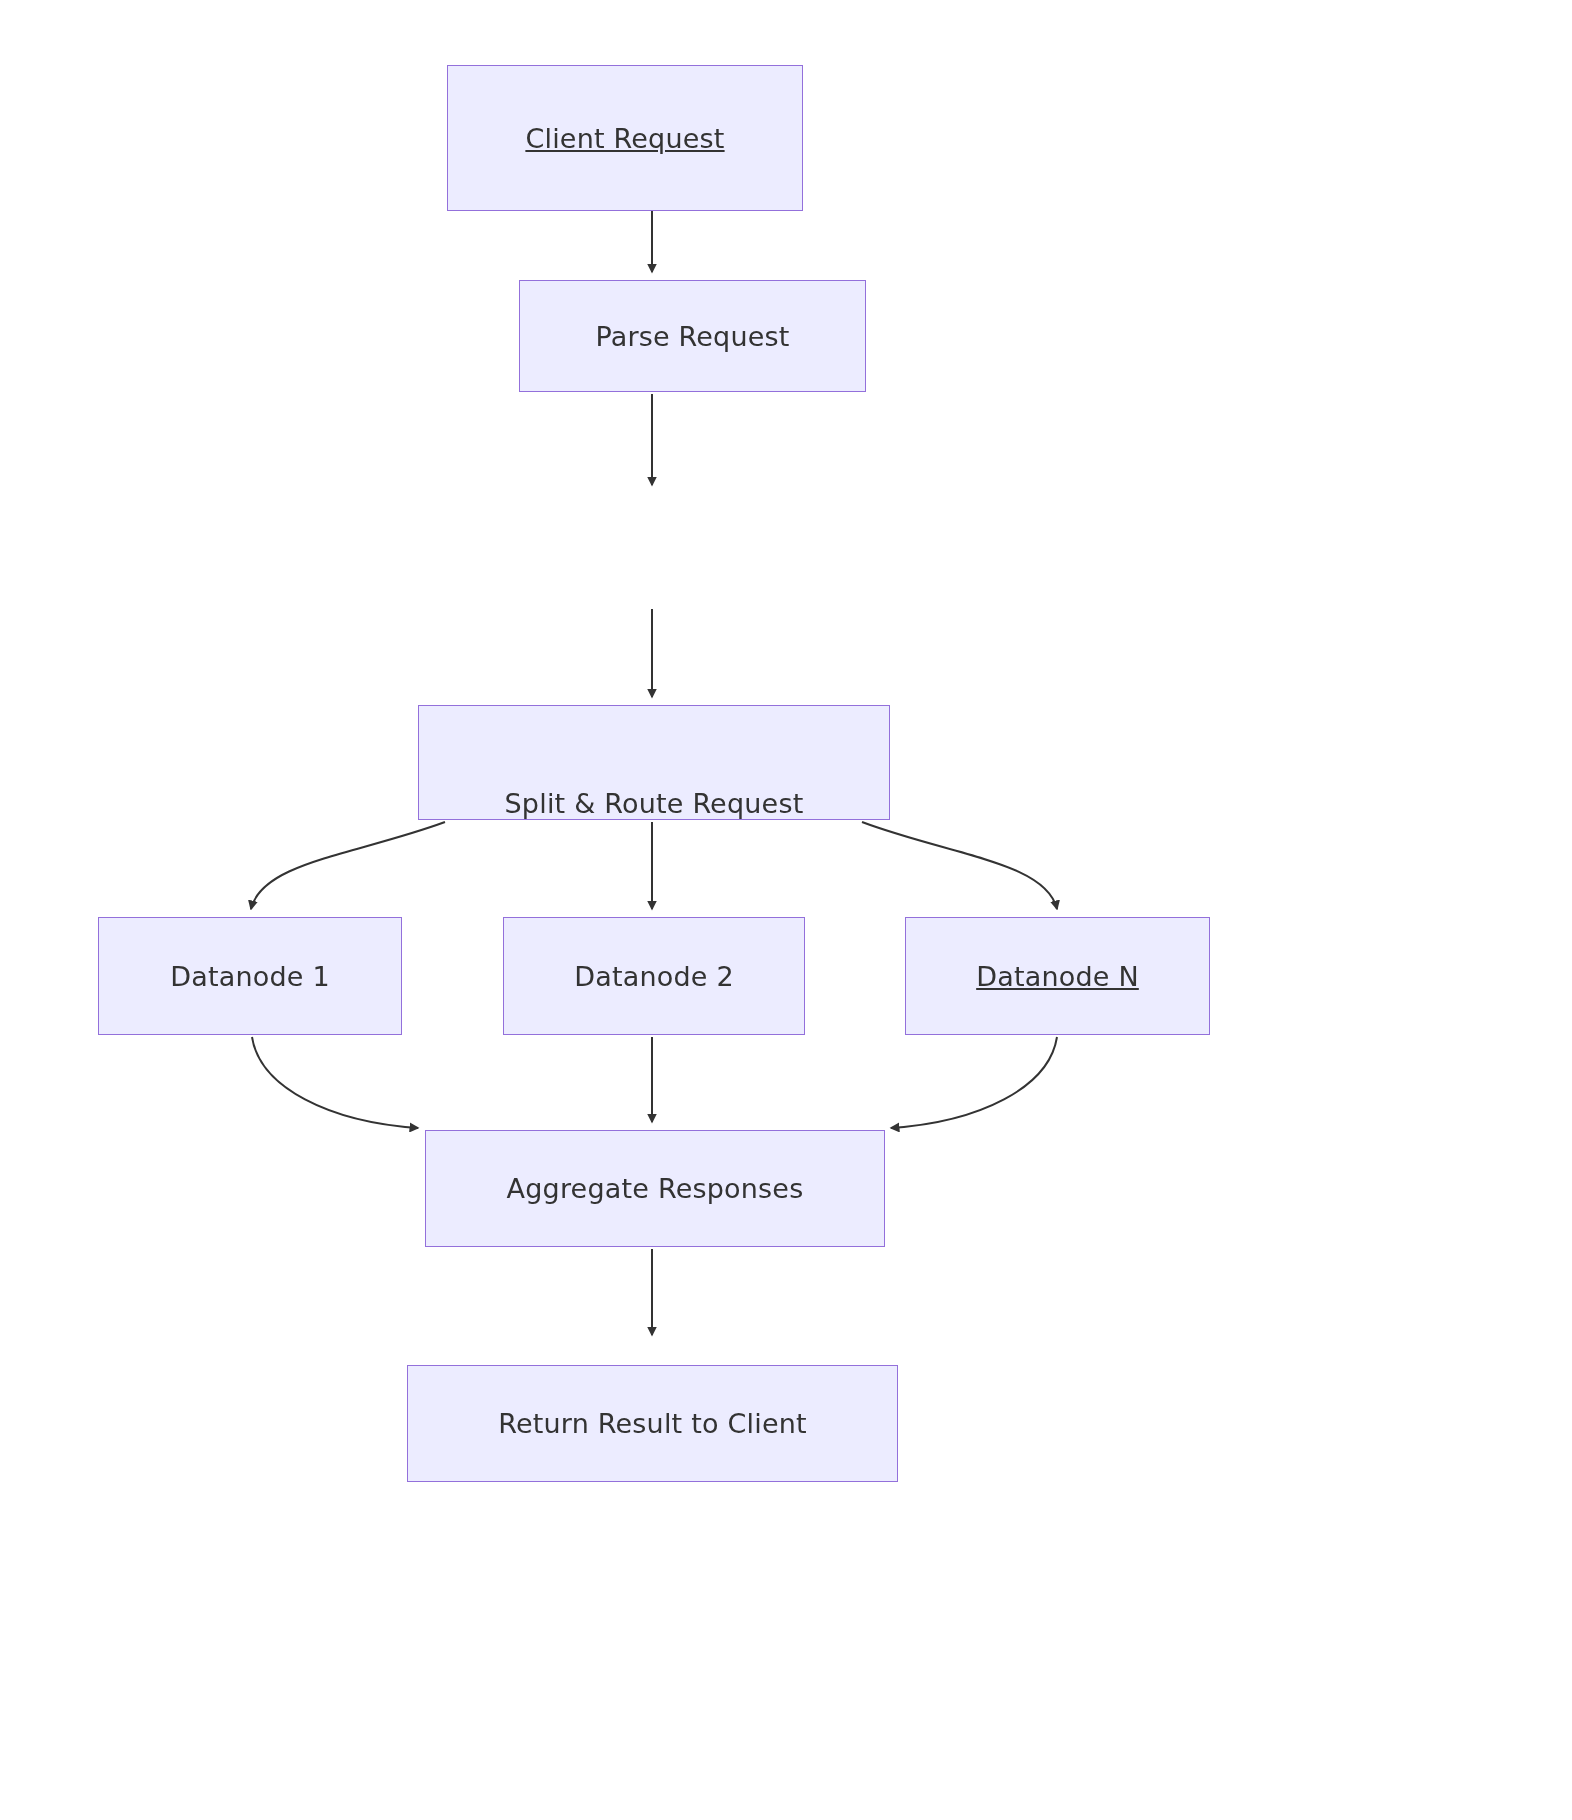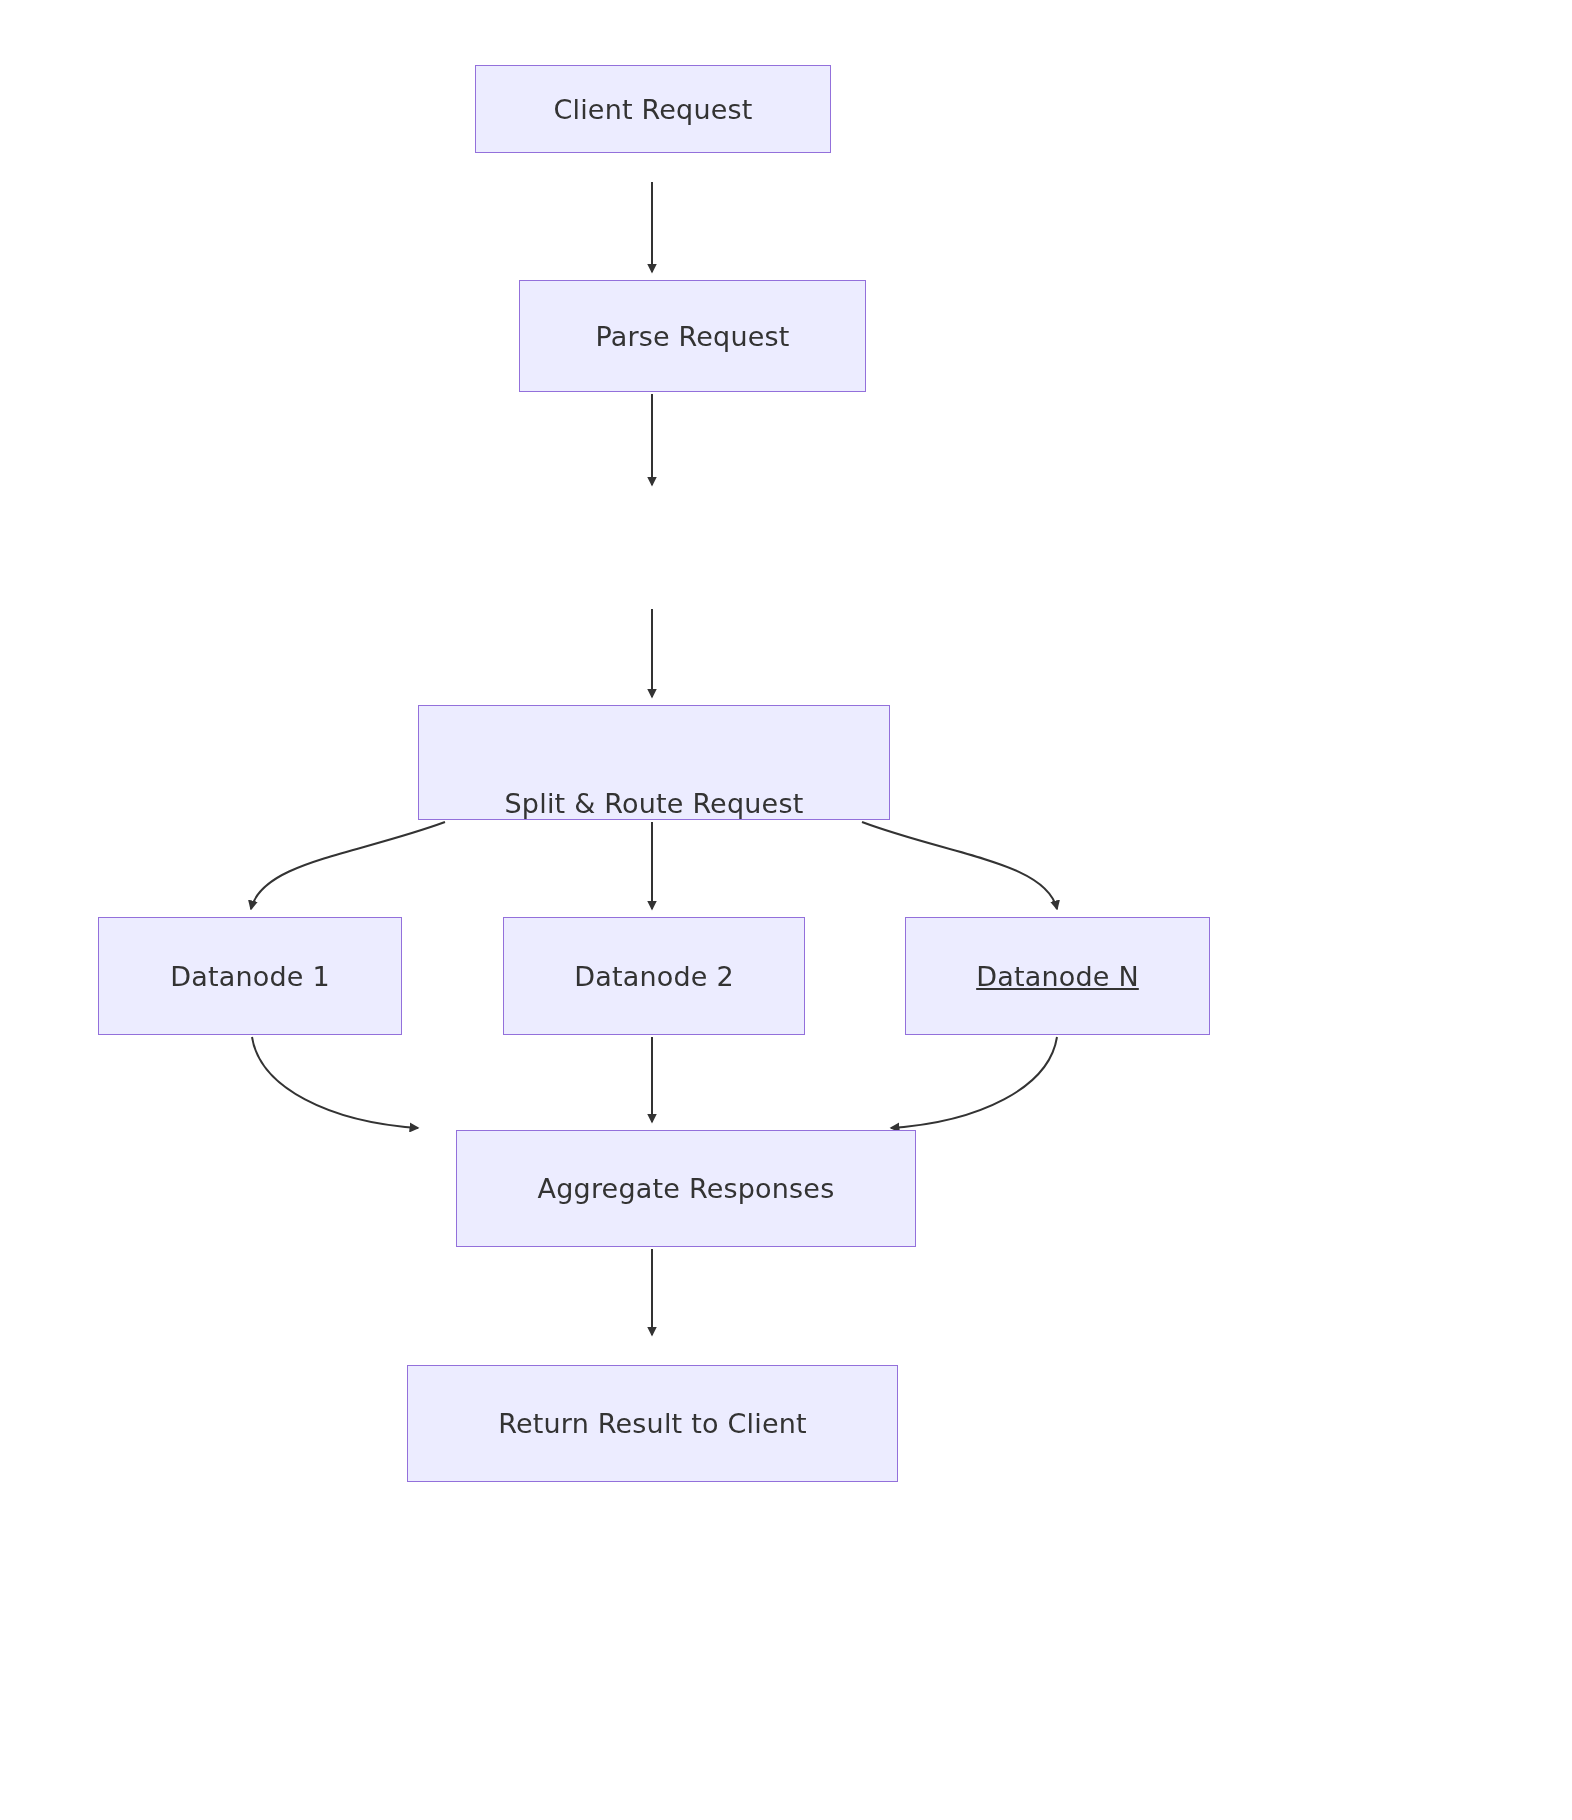--- a/index.html
+++ b/index.html
@@ -30,28 +30,28 @@
     display: flex;
     align-items: center;
     justify-content: center;
     color: #333333;
     font-size: 27px;
     letter-spacing: 0.2px;
     text-align: center;
   }
   .node span { padding: 0 18px; }
 
-  .node-client    { left: 475px; top:   65px; width: 356px; height: 88px; }
+  .node-client    { left: 447px; top:   65px; width: 356px; height: 146px; text-decoration: underline; }
   .node-parse     { left: 480px; top:  280px; width: 347px; height: 112px; margin-left: 39px; }
   .node-metadata  { left: 455px; top:  493px; width: 398px; height: 114px; }
   .node-split     { left: 418px; top:  705px; width: 472px; height: 115px; align-items: flex-end; }
   .node-dn1       { left:  98px; top:  917px; width: 304px; height: 118px; }
   .node-dn2       { left: 503px; top:  917px; width: 302px; height: 118px; text-align: right; }
   .node-dnn       { left: 905px; top:  917px; width: 305px; height: 118px; text-decoration: underline; }
-  .node-aggregate { left: 425px; top: 1130px; width: 460px; height: 117px; margin-left: 31px; }
+  .node-aggregate { left: 425px; top: 1130px; width: 460px; height: 117px; }
   .node-return    { left: 407px; top: 1343px; width: 491px; height: 117px; margin-top: 22px; }
 
   .edge {
     fill: none;
     stroke: #333333;
     stroke-width: 2px;
   }
 </style>
 </head>
 <body>

